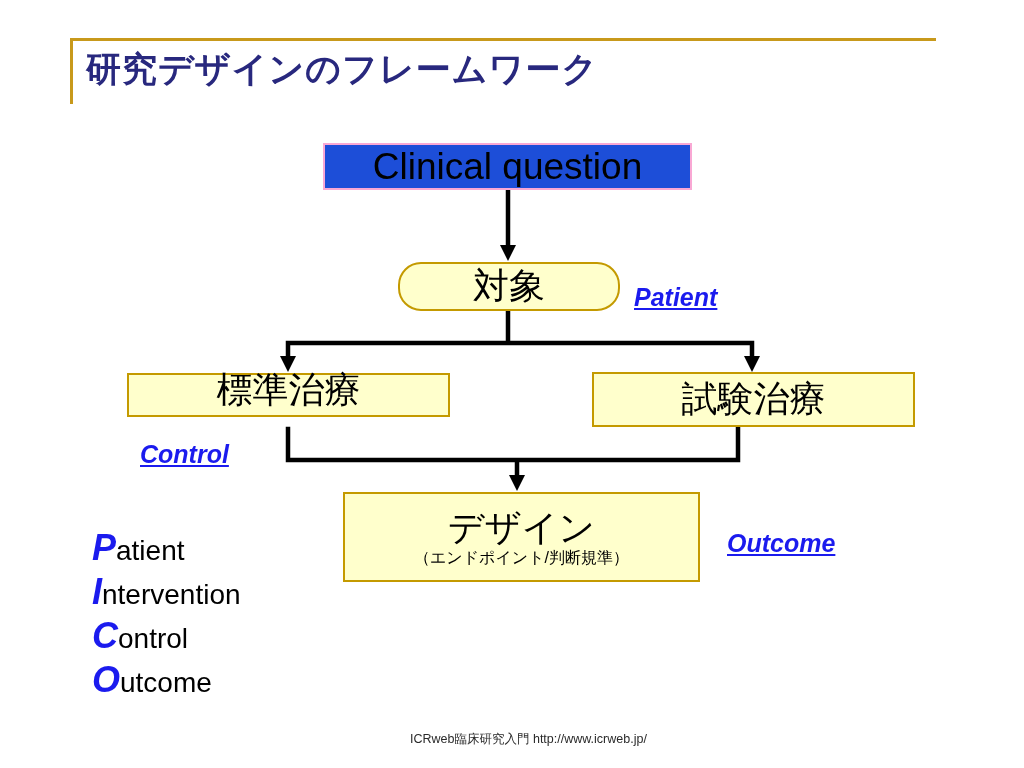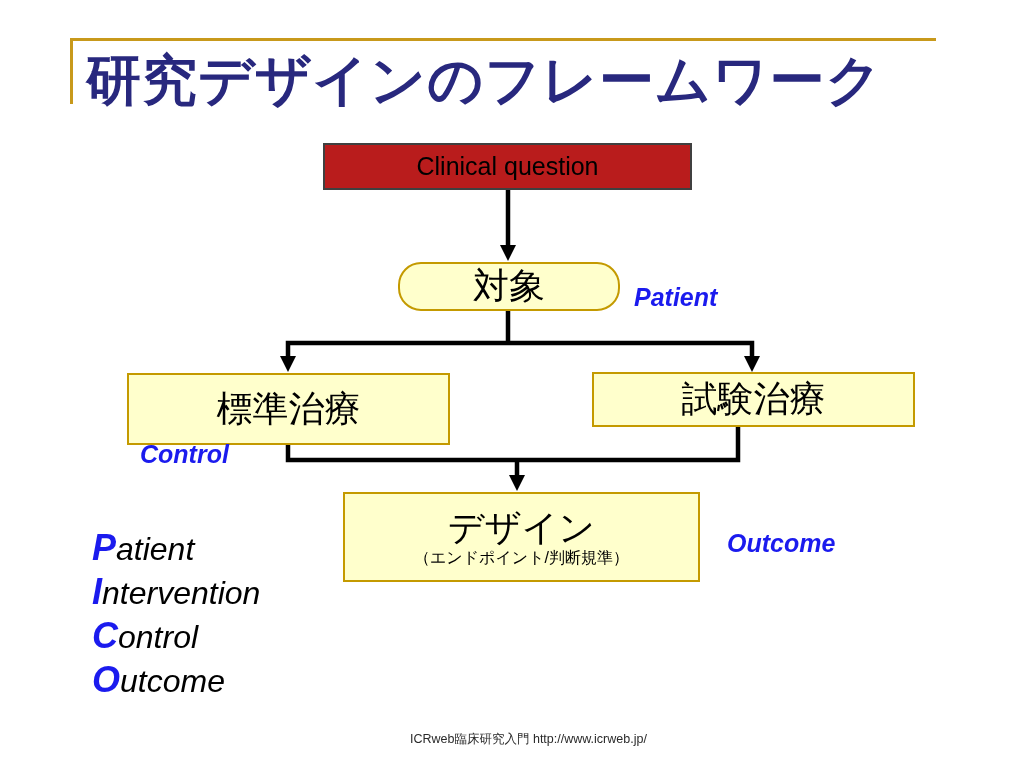--- a/index.html
+++ b/index.html
@@ -6,42 +6,42 @@
   .slide{
     position:relative;width:1024px;height:768px;background:#ffffff;overflow:hidden;
     font-family:"Liberation Sans",sans-serif;
   }
   
   .accent-top{position:absolute;left:70px;top:38px;width:866px;height:3px;background:var(--accent-gold);}
   .accent-left{position:absolute;left:70px;top:38px;width:3px;height:66px;background:var(--accent-gold);}
   
   .title{
     position:absolute;left:86px;top:50px;width:900px;
-    font-size:55px;font-weight:bold;color:var(--title-navy);
+    font-size:35px;font-weight:bold;color:var(--title-navy);
     letter-spacing:1px;white-space:nowrap;line-height:1.1;
   }
   
   .box{
     position:absolute;box-sizing:border-box;display:flex;align-items:center;justify-content:center;
     color:#000;text-align:center;
   }
-  .box-white{background:#b91c1c;border:2px solid #404040;font-size:25px;}
+  .box-white{background:#1d4ed8;border:2px solid #f9a8d4;font-size:37px;}
   .box-yellow{background:var(--box-fill);border:2px solid var(--box-border);font-size:36px;}
   .box-design{flex-direction:column;line-height:1.15;}
   .box-design .sub{font-size:16px;}
   
   .en-label{
     position:absolute;font-size:25px;font-style:italic;font-weight:bold;
-    color:var(--label-blue);white-space:nowrap;
+    color:var(--label-blue);white-space:nowrap;text-decoration:underline;
   }
   
   .pico{position:absolute;left:92px;top:527px;}
   .pico-row{height:44px;display:flex;align-items:baseline;}
   .pico-initial{font-size:36px;font-weight:bold;font-style:italic;color:var(--label-blue);}
-  .pico-rest{font-size:32px;font-style:italic;color:#000;}
+  .pico-rest{font-size:28px;color:#000;}
   
   svg.connectors{position:absolute;left:0;top:0;width:1024px;height:768px;pointer-events:none;}
   .connector{stroke:var(--arrow-black);stroke-width:4.5;fill:none;stroke-linecap:square;}
   .arrowhead{fill:var(--arrow-black);stroke:none;}
   
   .footer-left{position:absolute;left:40px;top:733px;font-size:12px;color:#3a3a3a;}
   .footer-right{position:absolute;left:410px;top:731px;font-size:12.5px;color:#2a2a2a;}
 </style>
 </head>
 <body>
@@ -67,21 +67,21 @@
   </svg>
 
   <div class="box box-white" style="left:323px;top:143px;width:369px;height:47px;">
     <span>Clinical question</span>
   </div>
 
   <div class="box box-yellow" style="left:398px;top:262px;width:222px;height:49px;border-radius:23px;">
     <span>対象</span>
   </div>
 
-  <div class="box box-yellow" style="left:127px;top:373px;width:323px;height:72px;">
+  <div class="box box-yellow" style="left:127px;top:373px;width:323px;height:44px;align-items:flex-end;">
     <span>標準治療</span>
   </div>
 
   <div class="box box-yellow" style="left:592px;top:372px;width:323px;height:55px;">
     <span>試験治療</span>
   </div>
 
   <div class="box box-yellow box-design" style="left:343px;top:492px;width:357px;height:90px;">
     <span>デザイン</span>
     <span class="sub">（エンドポイント/判断規準）</span>

